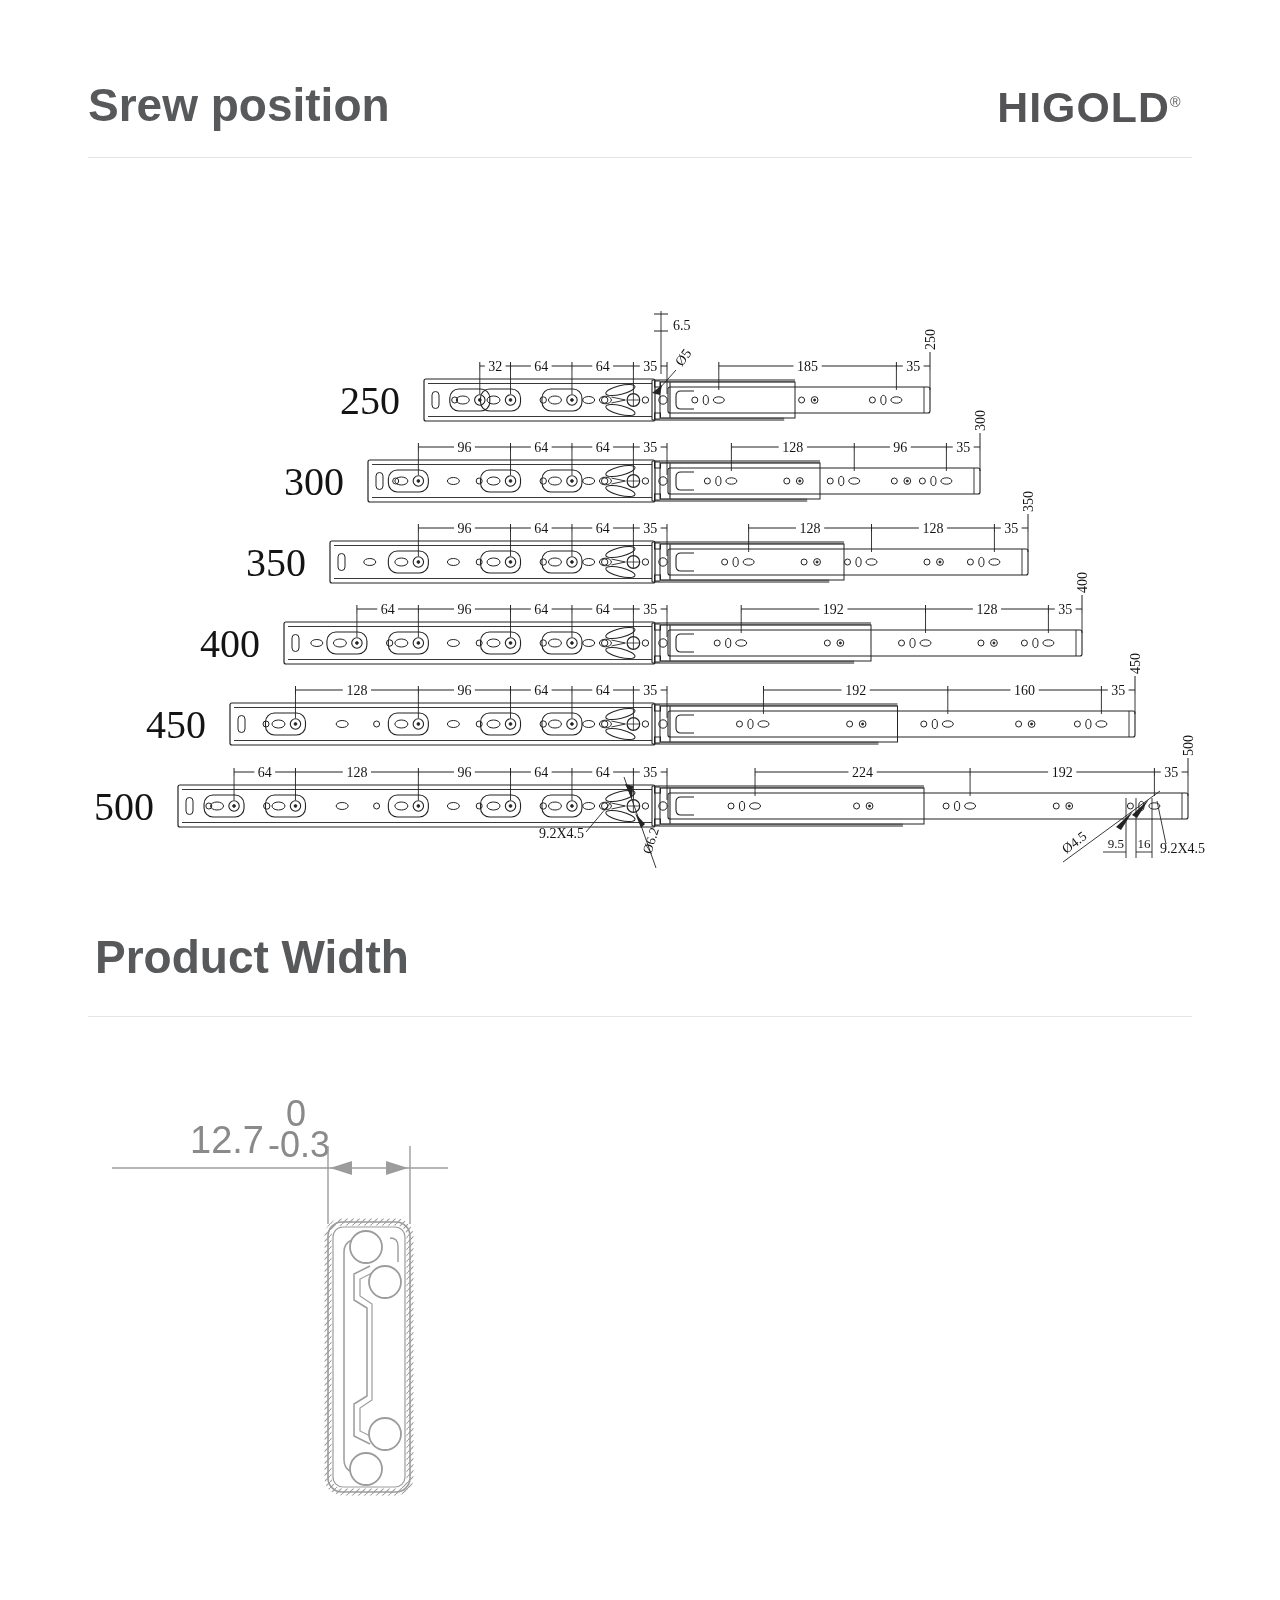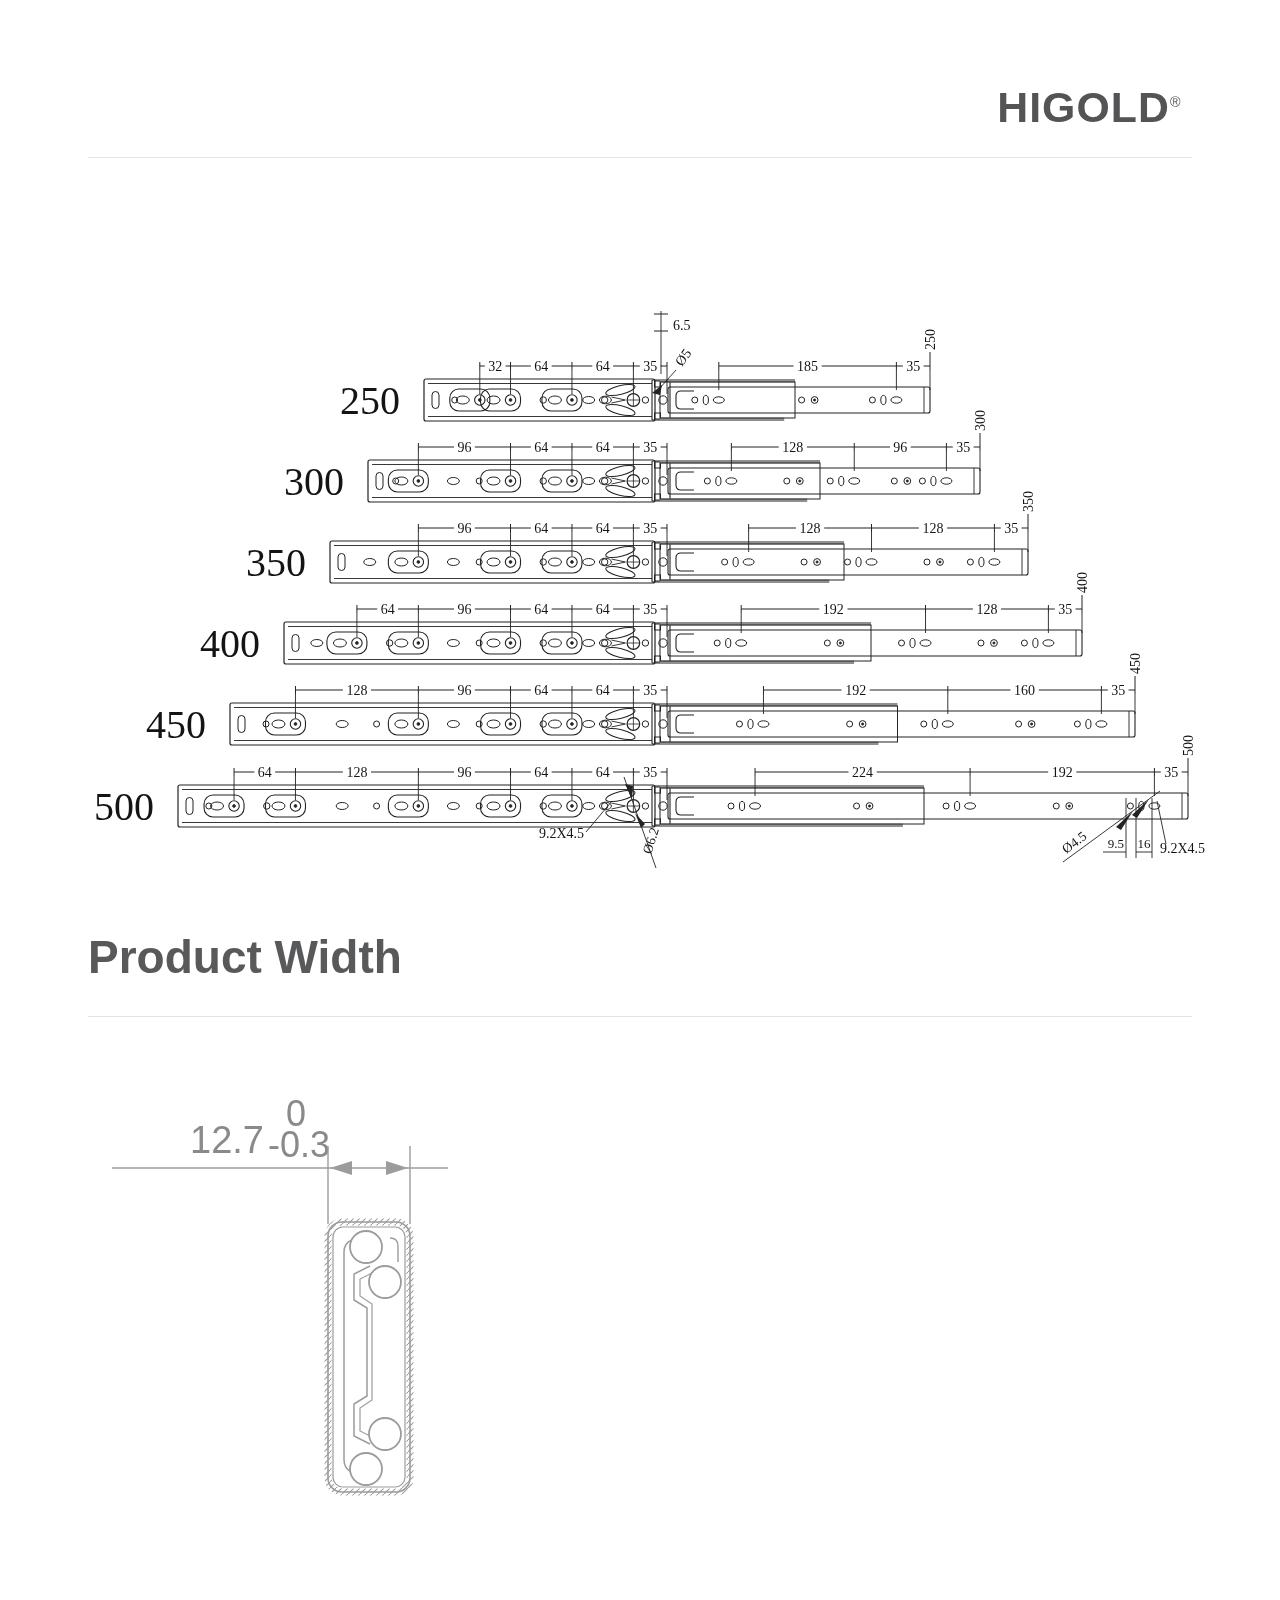--- a/index.html
+++ b/index.html
@@ -4,29 +4,30 @@
 <style>
   html,body{margin:0;padding:0;background:#ffffff;}
   .page{position:relative;width:1280px;height:1600px;background:#fff;overflow:hidden;
         font-family:"Liberation Sans",sans-serif;}
   .h-title{position:absolute;left:88px;top:78px;font-size:46px;font-weight:700;
            color:#58595b;letter-spacing:0px;}
   .brand{position:absolute;right:100px;top:84px;color:#545456;font-weight:700;
          font-size:42px;letter-spacing:1px;transform:scaleX(1.02);}
   .brand sup{font-size:14px;font-weight:400;vertical-align:super;}
   .rule{position:absolute;left:88px;width:1104px;height:1px;background:#e4e4e4;}
-  .h2-title{position:absolute;left:88px;top:930px;font-size:46px;font-weight:700;color:#58595b;}
+  .h2-title{position:absolute;left:95px;top:930px;font-size:46px;font-weight:700;color:#58595b;}
   svg{position:absolute;left:0;top:0;}
   text{user-select:none;}
 </style>
 </head>
 <body>
 
 <div class="page">
 
+  <div class="h-title">Srew position</div>
   <div class="brand"><span>HIGOLD</span><sup>®</sup></div>
   <div class="rule" style="top:157px"></div>
 
   <div class="h2-title">Product Width</div>
   <div class="rule" style="top:1016px"></div>
 
   <svg id="art" width="1280" height="1600" viewBox="0 0 1280 1600">
     <defs>
       <pattern id="hatch" width="6" height="6" patternUnits="userSpaceOnUse">
         <path d="M0 6 L6 0" stroke="#9c9c9c" stroke-width="1.1" fill="none"></path>

